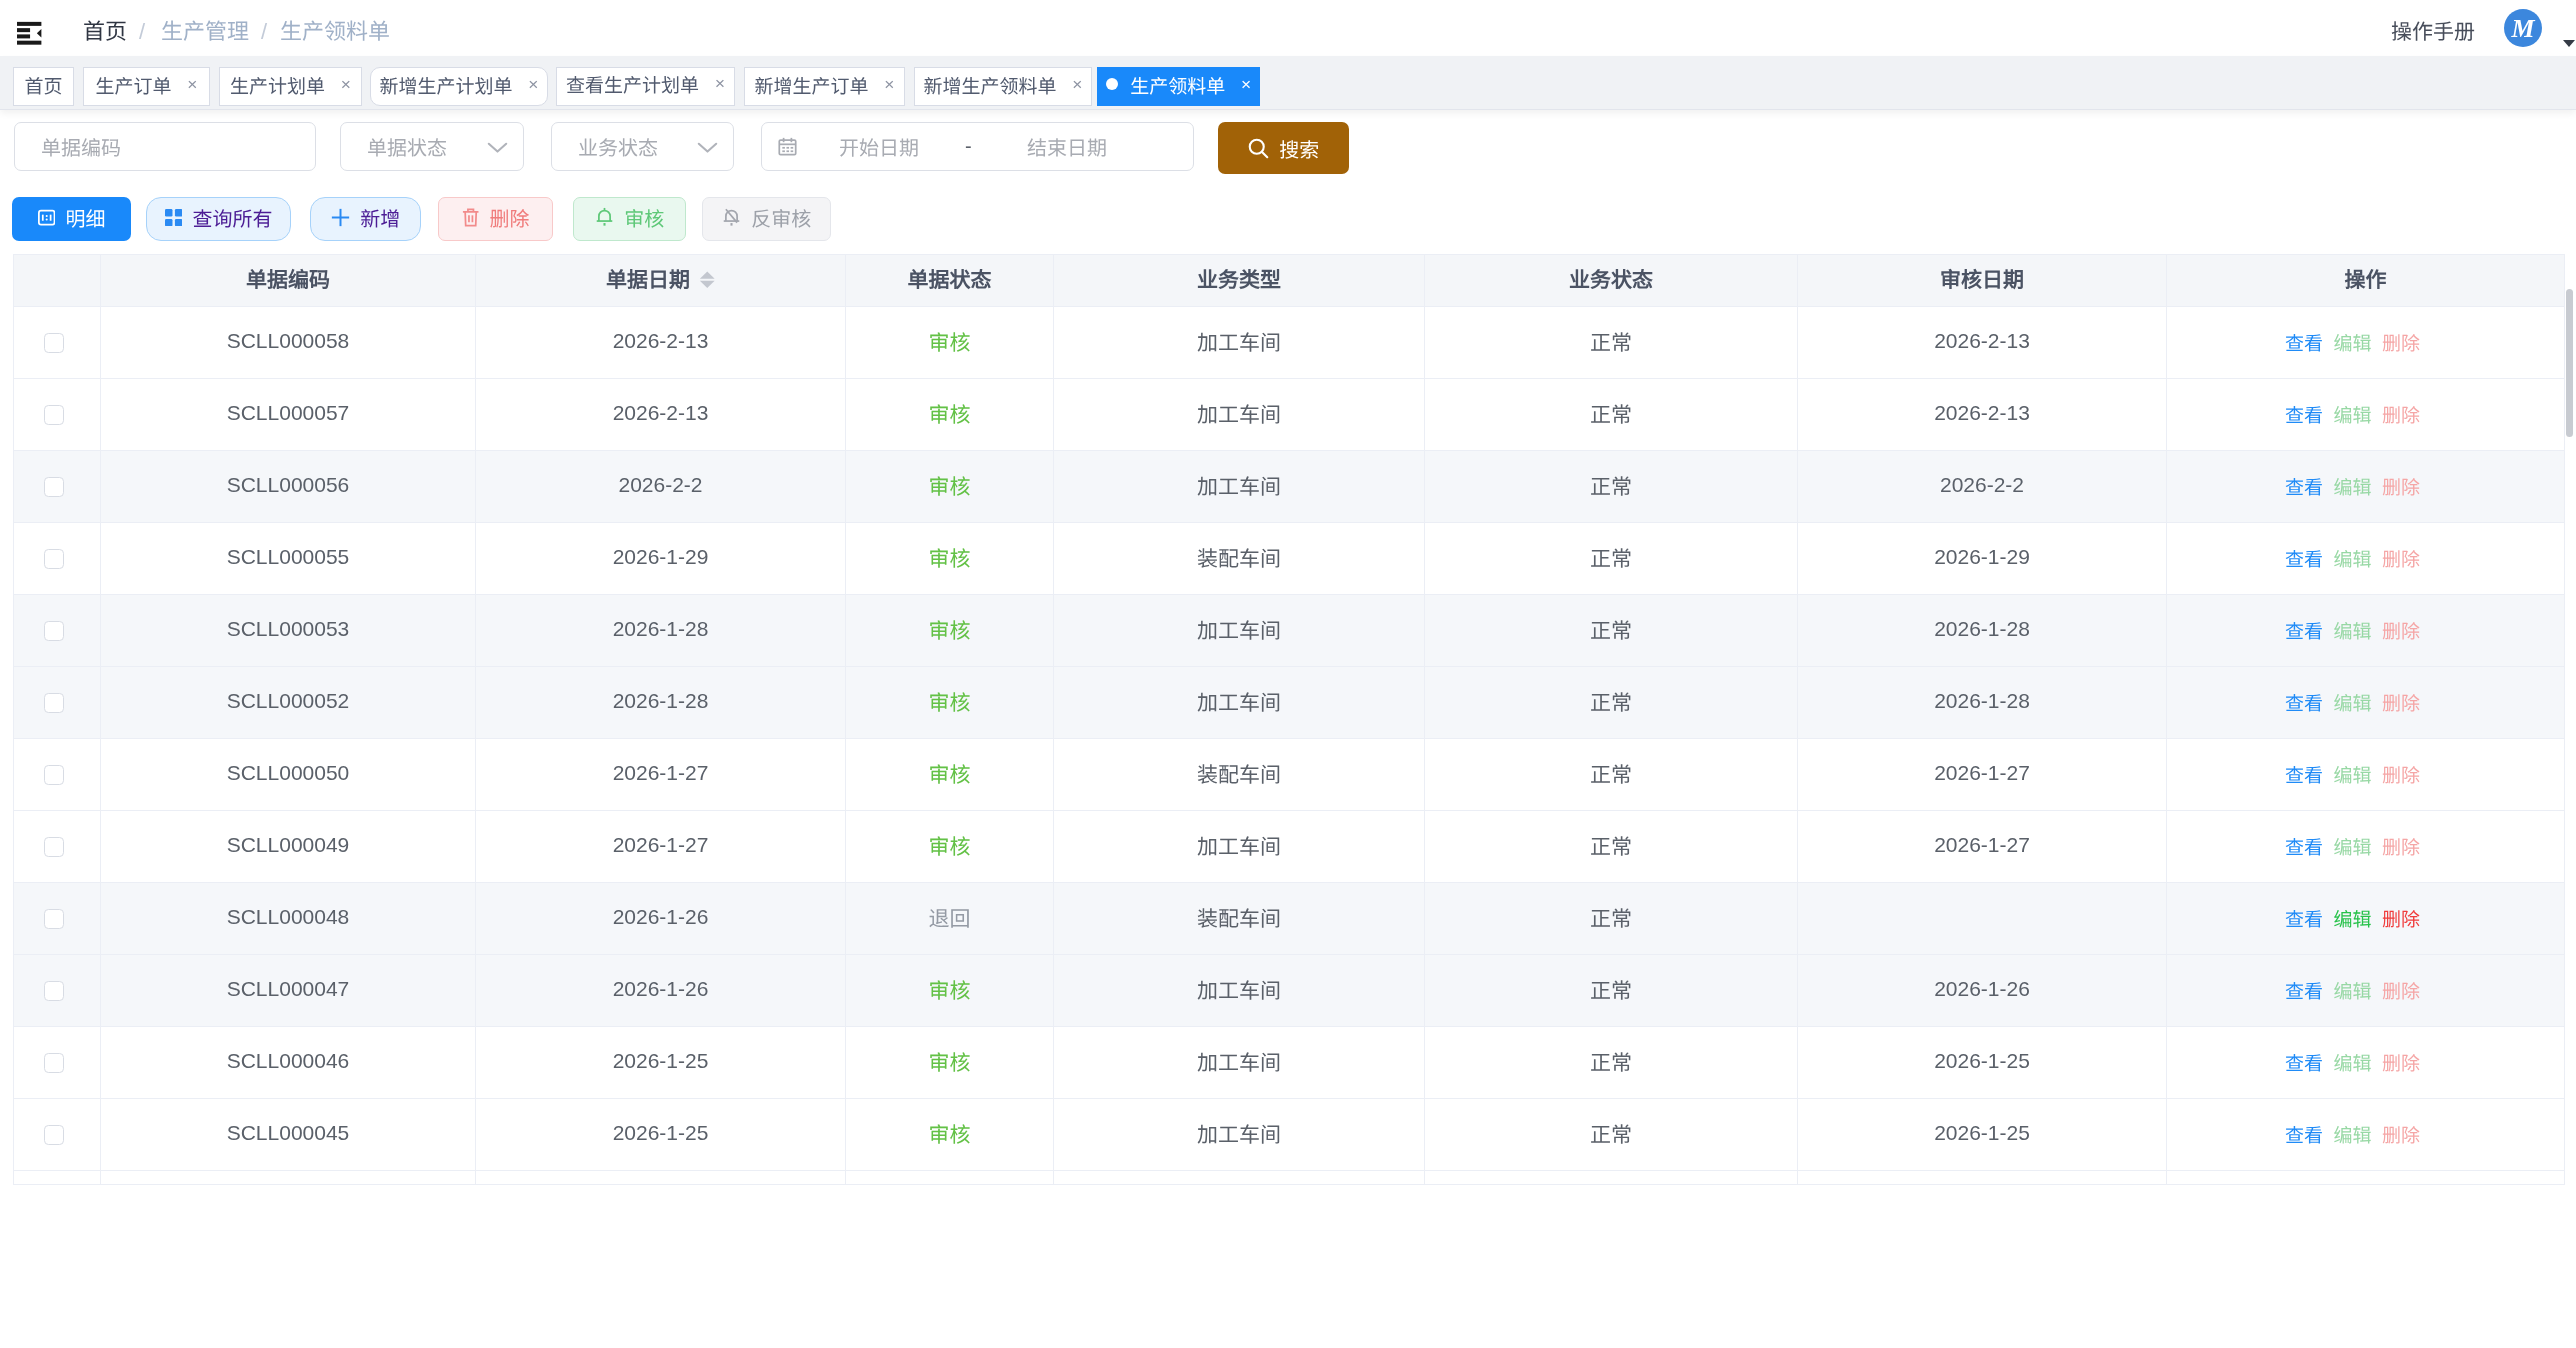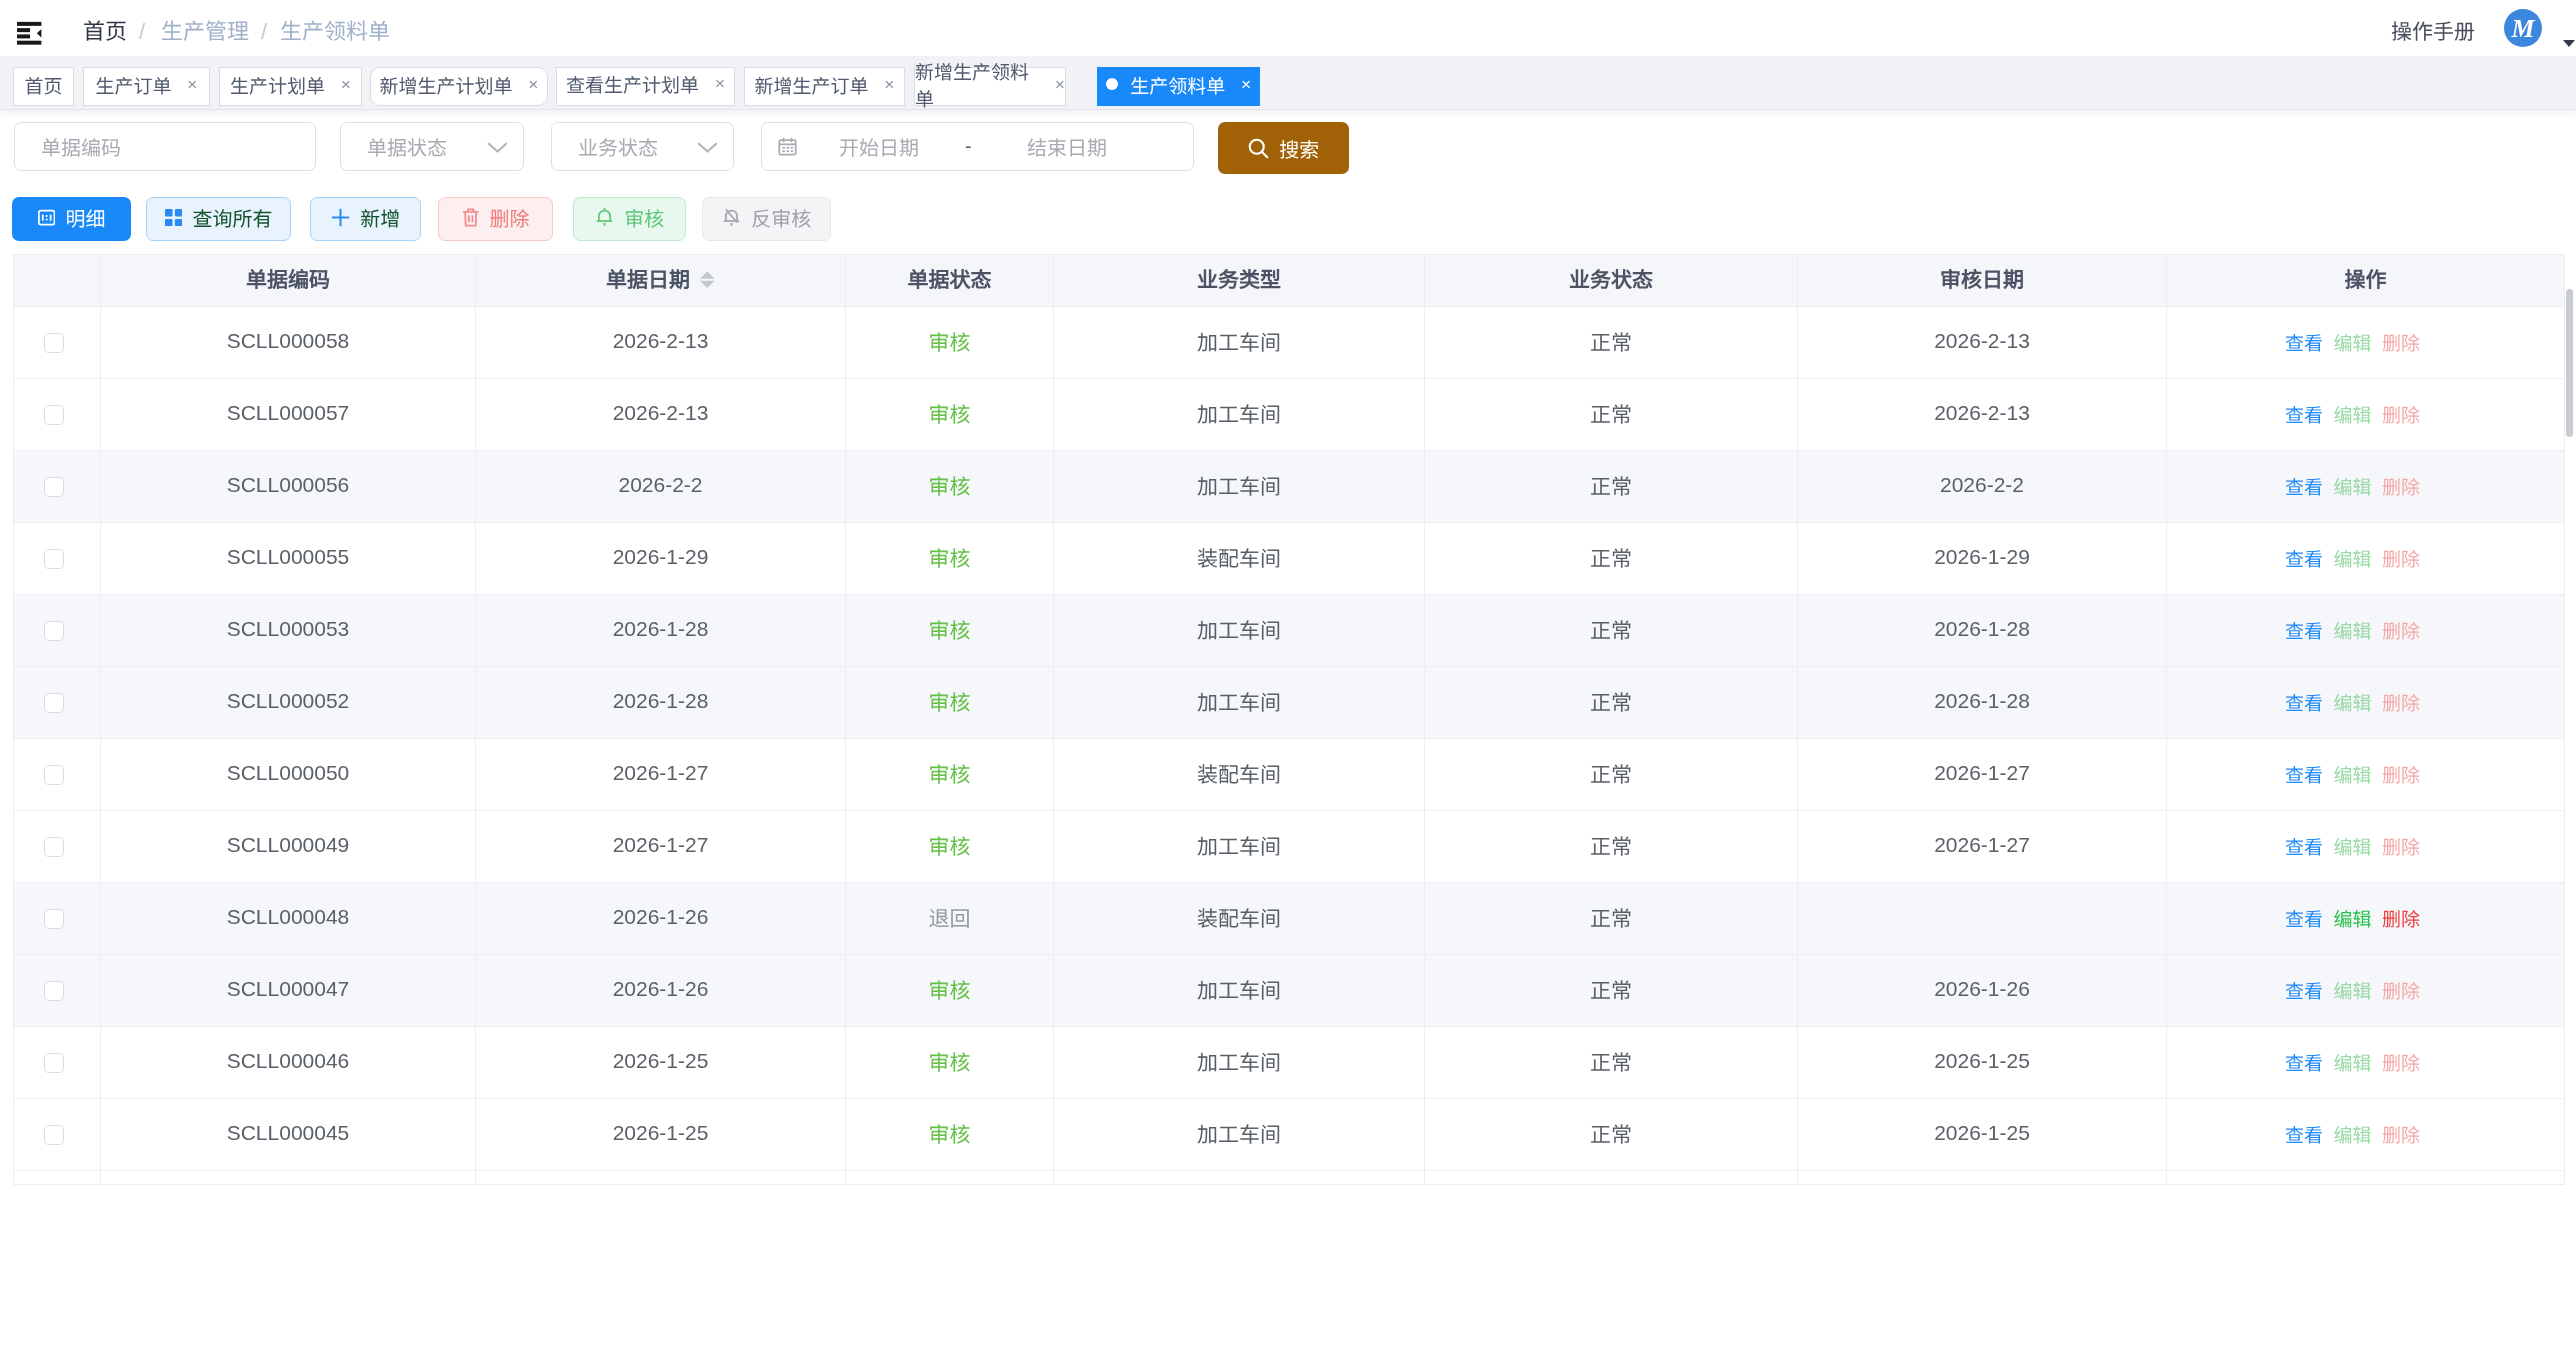--- a/index.html
+++ b/index.html
@@ -25,21 +25,21 @@
   
   .finput { position:absolute; top:122px; height:49px; background:#fff; border:1.7px solid #dcdfe6;
      border-radius:7px; font-size:20px; color:#a8abb2; display:flex; align-items:center; }
   .fbtn { position:absolute; top:122px; height:52px; background:#a16207; border-radius:7px;
      color:#fff; font-size:20px; display:flex; align-items:center; justify-content:center; }
   
   .btn { position:absolute; top:197px; height:44px; border-radius:7px; font-size:20px;
      display:flex; align-items:center; justify-content:center; border:1.7px solid transparent; padding-bottom:3.5px; }
   .btn svg { margin-right:10.4px; }
   .b-solid { background:#1989fa; color:#fff; }
-  .b-blue  { background:#e8f3fe; border-color:#a6d2fa; color:#14532d; }
+  .b-blue  { background:#e8f3fe; border-color:#a6d2fa; color:#4c1d95;border-radius:15px; }
   .b-red   { background:#fdeff0; border-color:#f8c9c9; color:#f07c7c; }
   .b-green { background:#e9f8ef; border-color:#bfe8cd; color:#5ec878; }
   .b-gray  { background:#f4f4f6; border-color:#e4e6eb; color:#9da1a9; }
   
   table { position:absolute; left:13px; top:254px; width:2551px; border-collapse:collapse;
      table-layout:fixed; }
   th, td { border:1.7px solid #ebeef5; text-align:center; overflow:hidden; white-space:nowrap; }
   th { height:52px; background:#f4f6f9; color:#4b5364; font-size:21px; font-weight:700; padding-bottom:4.4px; }
   td { font-size:21px; color:#5a6069; padding-bottom:2.6px; }
   td:last-child { padding-right:26px; }
@@ -84,21 +84,21 @@
   <div class="abs" style="left:2563px; top:40px; width:0; height:0; border-left:6.1px solid transparent; border-right:6.1px solid transparent; border-top:7.8px solid #353b46;"></div>
 </div>
 
 <div class="tabstrip"></div>
 <div class="tab" style="left:13px;  width:61px;">首页</div>
 <div class="tab" style="left:83px;  width:127px;">生产订单<span class="x">×</span></div>
 <div class="tab" style="left:219px; width:143px;">生产计划单<span class="x">×</span></div>
 <div class="tab" style="left:370px; width:178px;border-radius:10px;">新增生产计划单<span class="x">×</span></div>
 <div class="tab" style="left:556px; width:179px;font-family:Liberation Mono, monospace;">查看生产计划单<span class="x">×</span></div>
 <div class="tab" style="left:744px; width:161px;">新增生产订单<span class="x">×</span></div>
-<div class="tab" style="left:914px;width:152px;">新增生产领料单<span class="x">×</span></div>
+<div class="tab" style="left:914px;width:178px;">新增生产领料单<span class="x">×</span></div>
 <div class="tab active" style="left:1097px;width:163px;"><span class="dot"></span>生产领料单<span class="x">×</span></div>
 
 <div class="finput" style="left:14px; width:302px; padding-left:26px;">单据编码</div>
 <div class="finput" style="left:340px; width:184px; padding-left:26px;">单据状态
   <svg class="abs" style="left:146px; top:19px;" width="21" height="12.2" viewBox="0 0 24 14">
     <polyline points="2,2 12,11 22,2" fill="none" stroke="#b0b3ba" stroke-width="2.4" stroke-linecap="round" stroke-linejoin="round"></polyline>
   </svg>
 </div>
 <div class="finput" style="left:551px; width:183px; padding-left:26px;">业务状态
   <svg class="abs" style="left:145px; top:19px;" width="21" height="12.2" viewBox="0 0 24 14">

